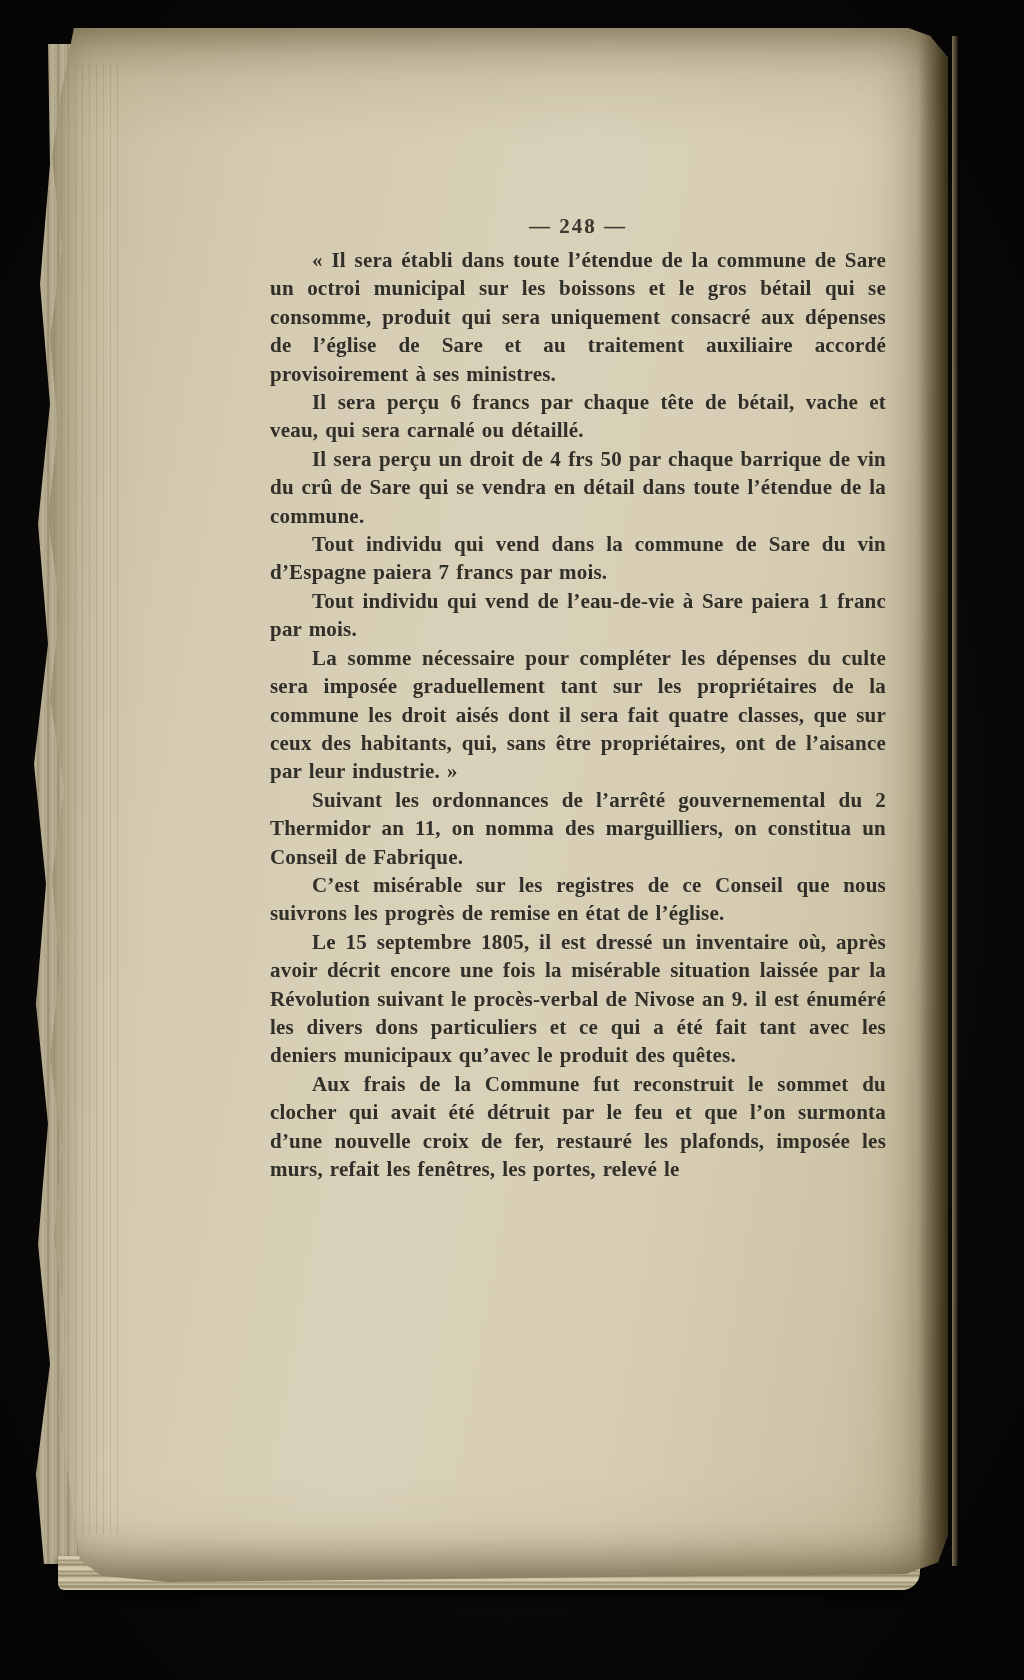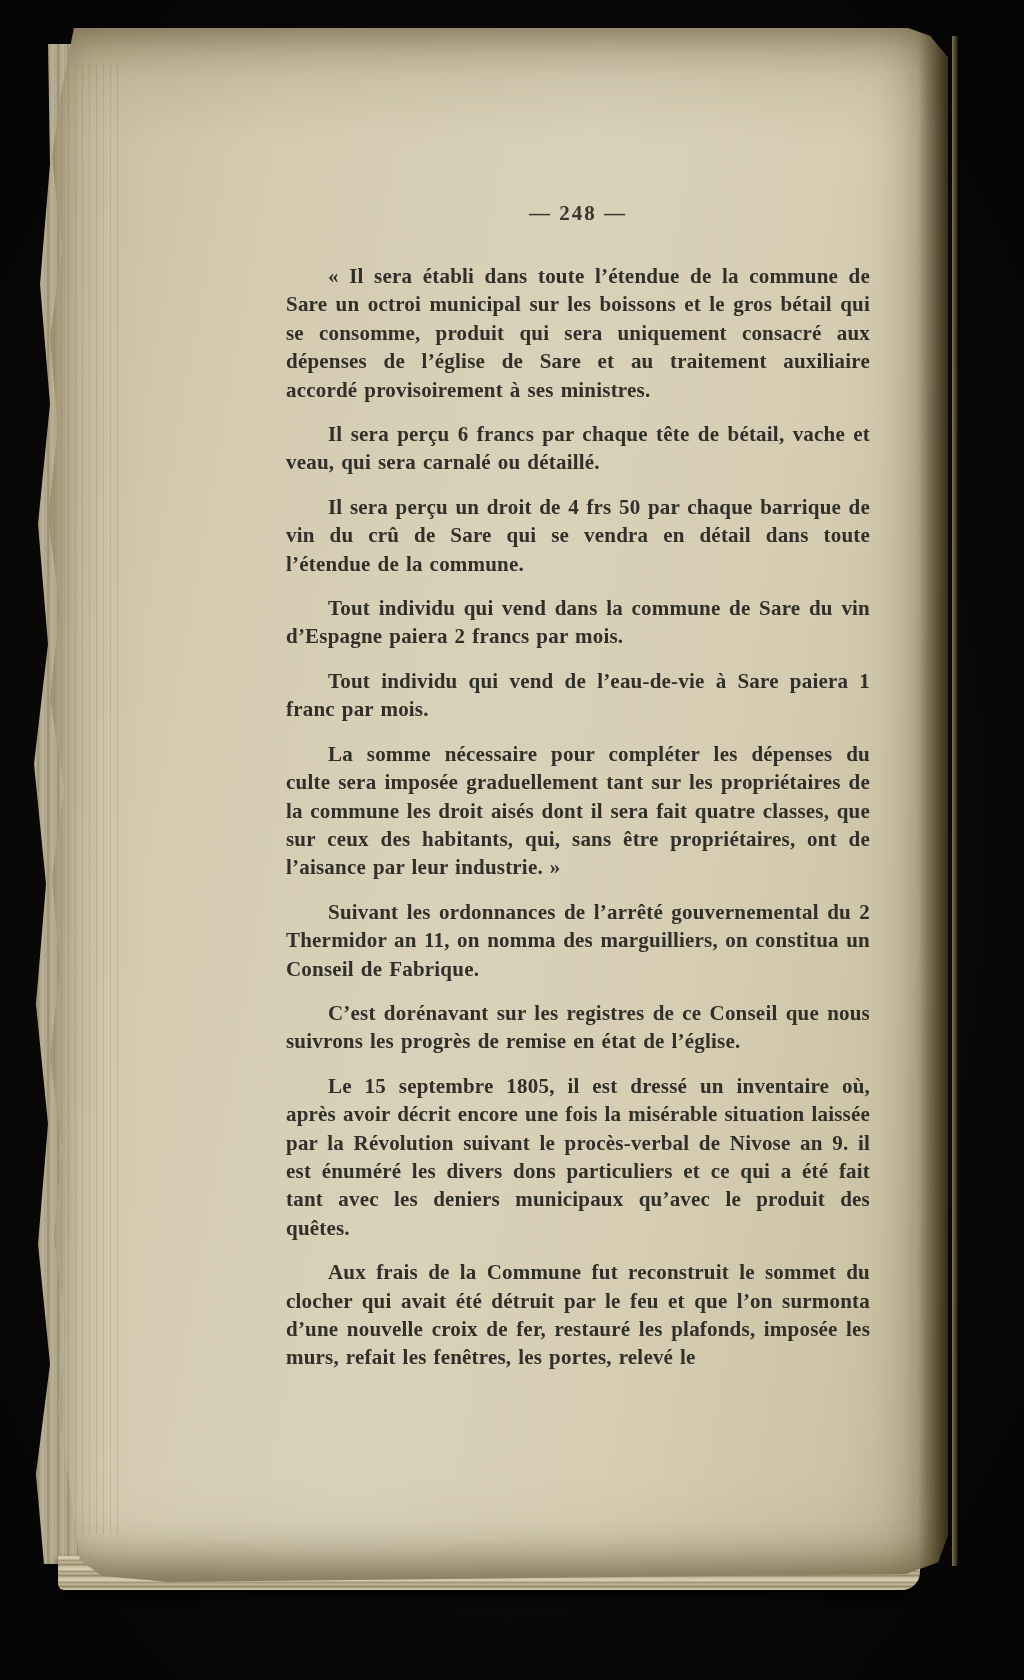--- a/index.html
+++ b/index.html
@@ -71,35 +71,35 @@
     position:absolute;right:0;top:0;bottom:0;width:30px;
     background:linear-gradient(90deg, rgba(0,0,0,0), rgba(46,36,16,.45) 55%, rgba(18,14,6,.85));
     pointer-events:none;
   }
   
   .next-page-sliver{
     position:absolute;left:952px;top:36px;width:6px;height:1530px;
     background:linear-gradient(90deg,#7d7357,#3a3424 70%,#121008);
   }
   .page-number{
-    position:absolute;left:230px;top:173px;width:616px;
+    position:absolute;left:230px;top:186px;width:616px;
     text-align:center;
     font-size:21px;font-weight:700;letter-spacing:2px;
     color:#3a372f;
   }
   .text-block{
     position:absolute;left:230px;top:218px;width:616px;
     font-size:21px;line-height:28.4px;font-weight:700;
     color:#312f29;
     text-align:justify;
     letter-spacing:.2px;
     word-spacing:1.5px;
   }
   .text-block p{
-    margin:16px;
+    margin:0;
     text-indent:42px;
   }
 </style>
 </head>
 <body>
 
 <div class="scan-bg"></div>
 
 <div class="stack-left"></div>
 <div class="stack-bottom"></div>
@@ -107,24 +107,24 @@
 
 <div class="paper">
   <div class="edge-lines"></div>
 
   <div class="page-number">— 248 —</div>
 
   <div class="text-block">
     <p>« Il sera établi dans toute l’étendue de la commune de Sare un octroi municipal sur les boissons et le gros bétail qui se consomme, produit qui sera uniquement consacré aux dépenses de l’église de Sare et au traitement auxiliaire accordé provisoirement à ses ministres.</p>
     <p>Il sera perçu 6 francs par chaque tête de bétail, vache et veau, qui sera carnalé ou détaillé.</p>
     <p>Il sera perçu un droit de 4 frs 50 par chaque barrique de vin du crû de Sare qui se vendra en détail dans toute l’étendue de la commune.</p>
-    <p>Tout individu qui vend dans la commune de Sare du vin d’Espagne paiera 2 francs par mois.</p>
+    <p>Tout individu qui vend dans la commune de Sare du vin d’Espagne paiera 7 francs par mois.</p>
     <p>Tout individu qui vend de l’eau-de-vie à Sare paiera 1 franc par mois.</p>
     <p>La somme nécessaire pour compléter les dépenses du culte sera imposée graduellement tant sur les propriétaires de la commune les droit aisés dont il sera fait quatre classes, que sur ceux des habitants, qui, sans être propriétaires, ont de l’aisance par leur industrie. »</p>
     <p>Suivant les ordonnances de l’arrêté gouvernemental du 2 Thermidor an 11, on nomma des marguilliers, on constitua un Conseil de Fabrique.</p>
-    <p>C’est dorénavant sur les registres de ce Conseil que nous suivrons les progrès de remise en état de l’église.</p>
+    <p>C’est misérable sur les registres de ce Conseil que nous suivrons les progrès de remise en état de l’église.</p>
     <p>Le 15 septembre 1805, il est dressé un inventaire où, après avoir décrit encore une fois la misérable situation laissée par la Révolution suivant le procès-verbal de Nivose an 9. il est énuméré les divers dons particuliers et ce qui a été fait tant avec les deniers municipaux qu’avec le produit des quêtes.</p>
     <p>Aux frais de la Commune fut reconstruit le sommet du clocher qui avait été détruit par le feu et que l’on surmonta d’une nouvelle croix de fer, restauré les plafonds, imposée les murs, refait les fenêtres, les portes, relevé le</p>
   </div>
 
   <div class="right-shade"></div>
   <div class="vignette"></div>
 </div>
 
 </body></html>

